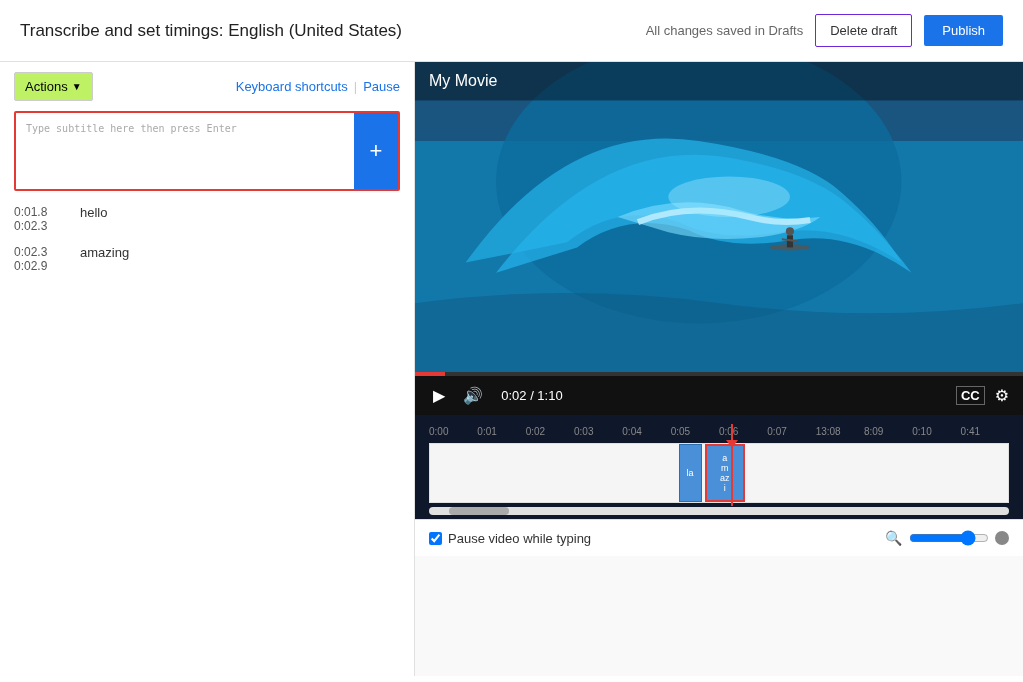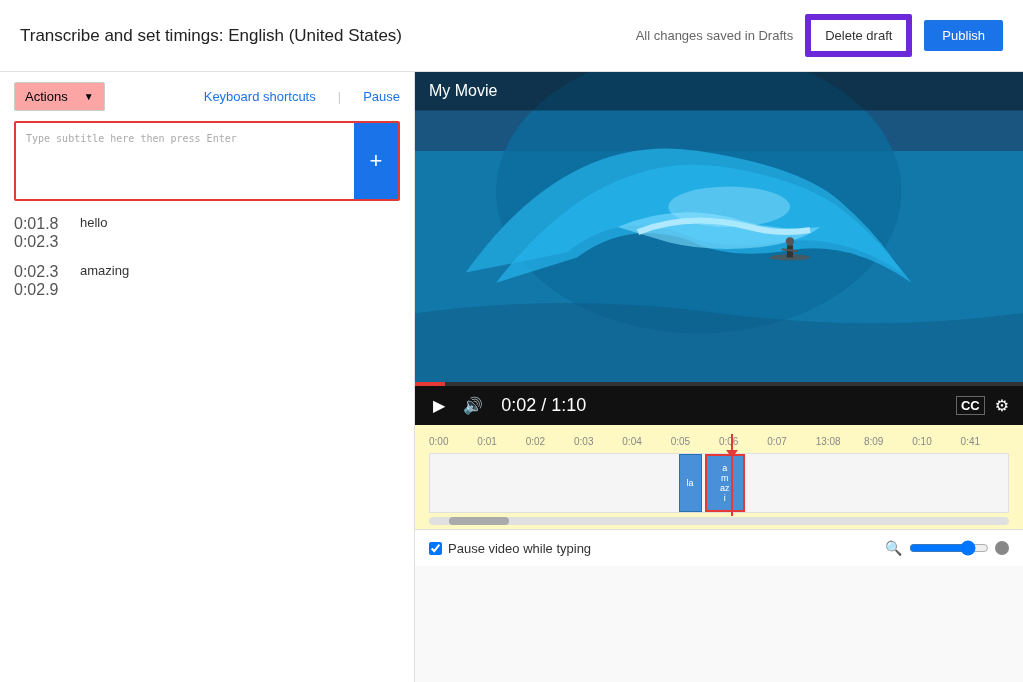--- a/index.html
+++ b/index.html
@@ -3,75 +3,75 @@
   <meta charset="utf-8">
   <style>
     * { box-sizing: border-box; margin: 0; padding: 0; }
     body { font-family: Arial, sans-serif; font-size: 13px; background: #fff; color: #333; width: 1023px; height: 682px; overflow: hidden; }
 
     
     .header { display: flex; align-items: center; justify-content: space-between; padding: 14px 20px; border-bottom: 1px solid #e0e0e0; }
     .header-title { font-size: 17px; font-weight: 400; color: #222; }
     .header-right { display: flex; align-items: center; gap: 12px; }
     .saved-status { font-size: 13px; color: #666; }
-    .btn-delete { padding: 8px 14px; background: #fff; border: 6px solid #6d28d9; border-radius: 2px; font-size: 13px; color: #333; cursor: pointer; }
+    .btn-delete { padding: 8px 14px; background: #fff; border: 1px solid #6d28d9; border-radius: 2px; font-size: 13px; color: #333; cursor: pointer; }
     .btn-publish { padding: 8px 18px; background: #1a73e8; border: none; border-radius: 2px; font-size: 13px; color: #fff; cursor: pointer; font-weight: 500; }
 
     
     .content { display: flex; height: calc(682px - 68px); }
 
     
     .left-panel { width: 415px; border-right: 1px solid #e0e0e0; display: flex; flex-direction: column; }
     .left-toolbar { display: flex; align-items: center; justify-content: space-between; padding: 10px 14px; }
-    .actions-btn { display: flex; align-items: center; gap: 16px; padding: 6px 10px; border: 1px solid #ccc; border-radius: 2px; background: #fca5a5; font-size: 13px; cursor: pointer; }
-    .keyboard-shortcuts-area { display: flex; align-items: center; gap: 22px; padding-left: 40px; }
+    .actions-btn { display: flex; align-items: center; gap: 4px; padding: 6px 10px; border: 1px solid #ccc; border-radius: 2px; background: #bef264; font-size: 13px; cursor: pointer; }
+    .keyboard-shortcuts-area { display: flex; align-items: center; gap: 6px; padding-left: 40px; }
     .keyboard-link { color: #1a73e8; text-decoration: none; font-size: 13px; cursor: pointer; }
     .sep { color: #ccc; }
     .help-link { color: #1a73e8; text-decoration: none; font-size: 13px; cursor: pointer; }
 
     
     .subtitle-input-wrapper { margin: 0 14px; border: 2px solid #e53935; border-radius: 2px; display: flex; align-items: stretch; }
     .subtitle-input { flex: 1; padding: 10px 10px; border: none; outline: none; font-size: 10px; color: #999; resize: none; height: 76px; }
     .subtitle-input::placeholder { color: #aaa; }
     .add-btn { background: #1a73e8; color: #fff; border: none; width: 44px; display: flex; align-items: center; justify-content: center; font-size: 22px; cursor: pointer; }
 
     
     .subtitle-list { flex: 1; overflow-y: auto; padding: 8px 0; }
     .subtitle-item { display: flex; align-items: flex-start; padding: 6px 14px; gap: 16px; }
-    .subtitle-times { display: flex; flex-direction: column; color: #555; font-size: 16px; min-width: 50px; }
+    .subtitle-times { display: flex; flex-direction: column; color: #555; font-size: 12px; min-width: 50px; }
     .subtitle-text { font-size: 13px; color: #333; }
 
     
     .left-footer { padding: 12px 14px; border-top: 1px solid #e0e0e0; font-size: 12px; color: #555; }
     .left-footer a { color: #1a73e8; text-decoration: none; }
 
     
     .right-panel { flex: 1; display: flex; flex-direction: column; background: #f9f9f9; }
 
     
     .video-container { position: relative; background: #000; flex-shrink: 0; }
     .video-title-bar { position: absolute; top: 10px; left: 14px; color: #fff; font-size: 16px; font-weight: 500; z-index: 2; }
 
     
     .video-frame { width: 100%; height: 310px; background: linear-gradient(180deg, #1a6b9a 0%, #0e4f7a 20%, #1e8ab5 35%, #2db6e8 50%, #5ed0f5 60%, #88e4ff 70%, #b0ecff 80%, #e8f8ff 85%, #c0e8f0 90%, #a0d0e0 95%, #8bbfd5 100%); position: relative; overflow: hidden; }
 
     
     .video-controls { background: #111; display: flex; align-items: center; padding: 8px 14px; gap: 10px; }
     .ctrl-btn { background: none; border: none; color: #fff; font-size: 16px; cursor: pointer; padding: 2px 4px; }
-    .time-display { color: #fff; font-size: 18px; margin-left: 4px; }
+    .time-display { color: #fff; font-size: 13px; margin-left: 4px; }
     .spacer { flex: 1; }
     .cc-btn { background: none; border: none; color: #fff; font-size: 13px; cursor: pointer; border: 1px solid #666; padding: 1px 4px; font-weight: bold; }
     .settings-btn { background: none; border: none; color: #fff; font-size: 16px; cursor: pointer; }
 
     
     .progress-bar-area { height: 4px; background: #333; position: relative; }
     .progress-fill { height: 100%; width: 30px; background: #e53935; }
 
     
-    .timeline-area { background: #fef9c3; padding: 8px 0 0 0; position: relative; border-bottom: 1px solid #e0e0e0; overflow: hidden; }
+    .timeline-area { background: #0f172a; padding: 8px 0 0 0; position: relative; border-bottom: 1px solid #e0e0e0; overflow: hidden; }
     .timeline-ruler { display: flex; align-items: center; padding: 0 14px; font-size: 10px; color: #888; gap: 0; height: 16px; }
     .ruler-mark { flex: 1; text-align: left; }
     .timeline-track { height: 60px; position: relative; margin: 4px 14px; background: #f5f5f5; border: 1px solid #e0e0e0; }
 
     .timeline-clip { position: absolute; height: 100%; background: #4a90d9; border: 1px solid #2a6fad; display: flex; align-items: center; justify-content: center; overflow: hidden; }
     .clip-label { font-size: 9px; color: #fff; writing-mode: horizontal-tb; overflow: hidden; text-align: center; }
 
     .timeline-needle { position: absolute; top: -20px; bottom: -4px; width: 2px; background: #e53935; z-index: 5; }
     .needle-head { position: absolute; top: 16px; left: -5px; width: 0; height: 0; border-left: 6px solid transparent; border-right: 6px solid transparent; border-top: 8px solid #e53935; }
 

